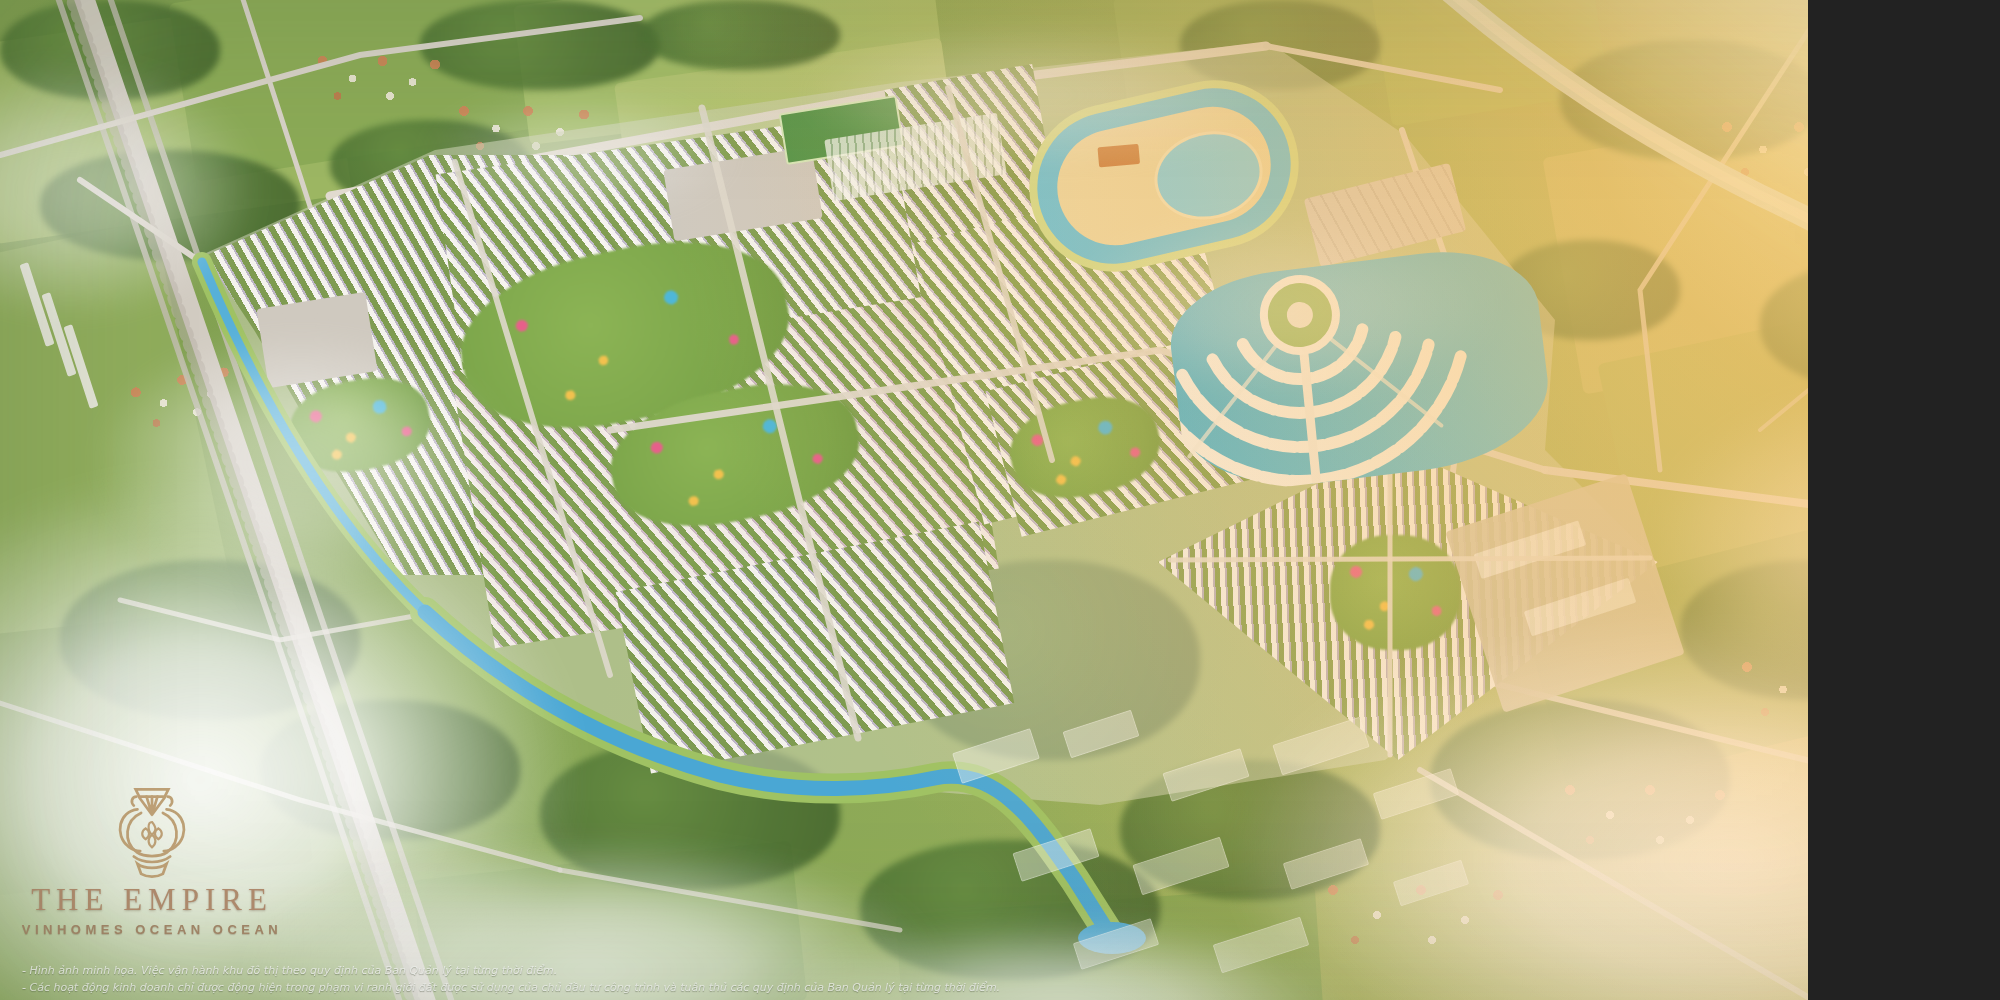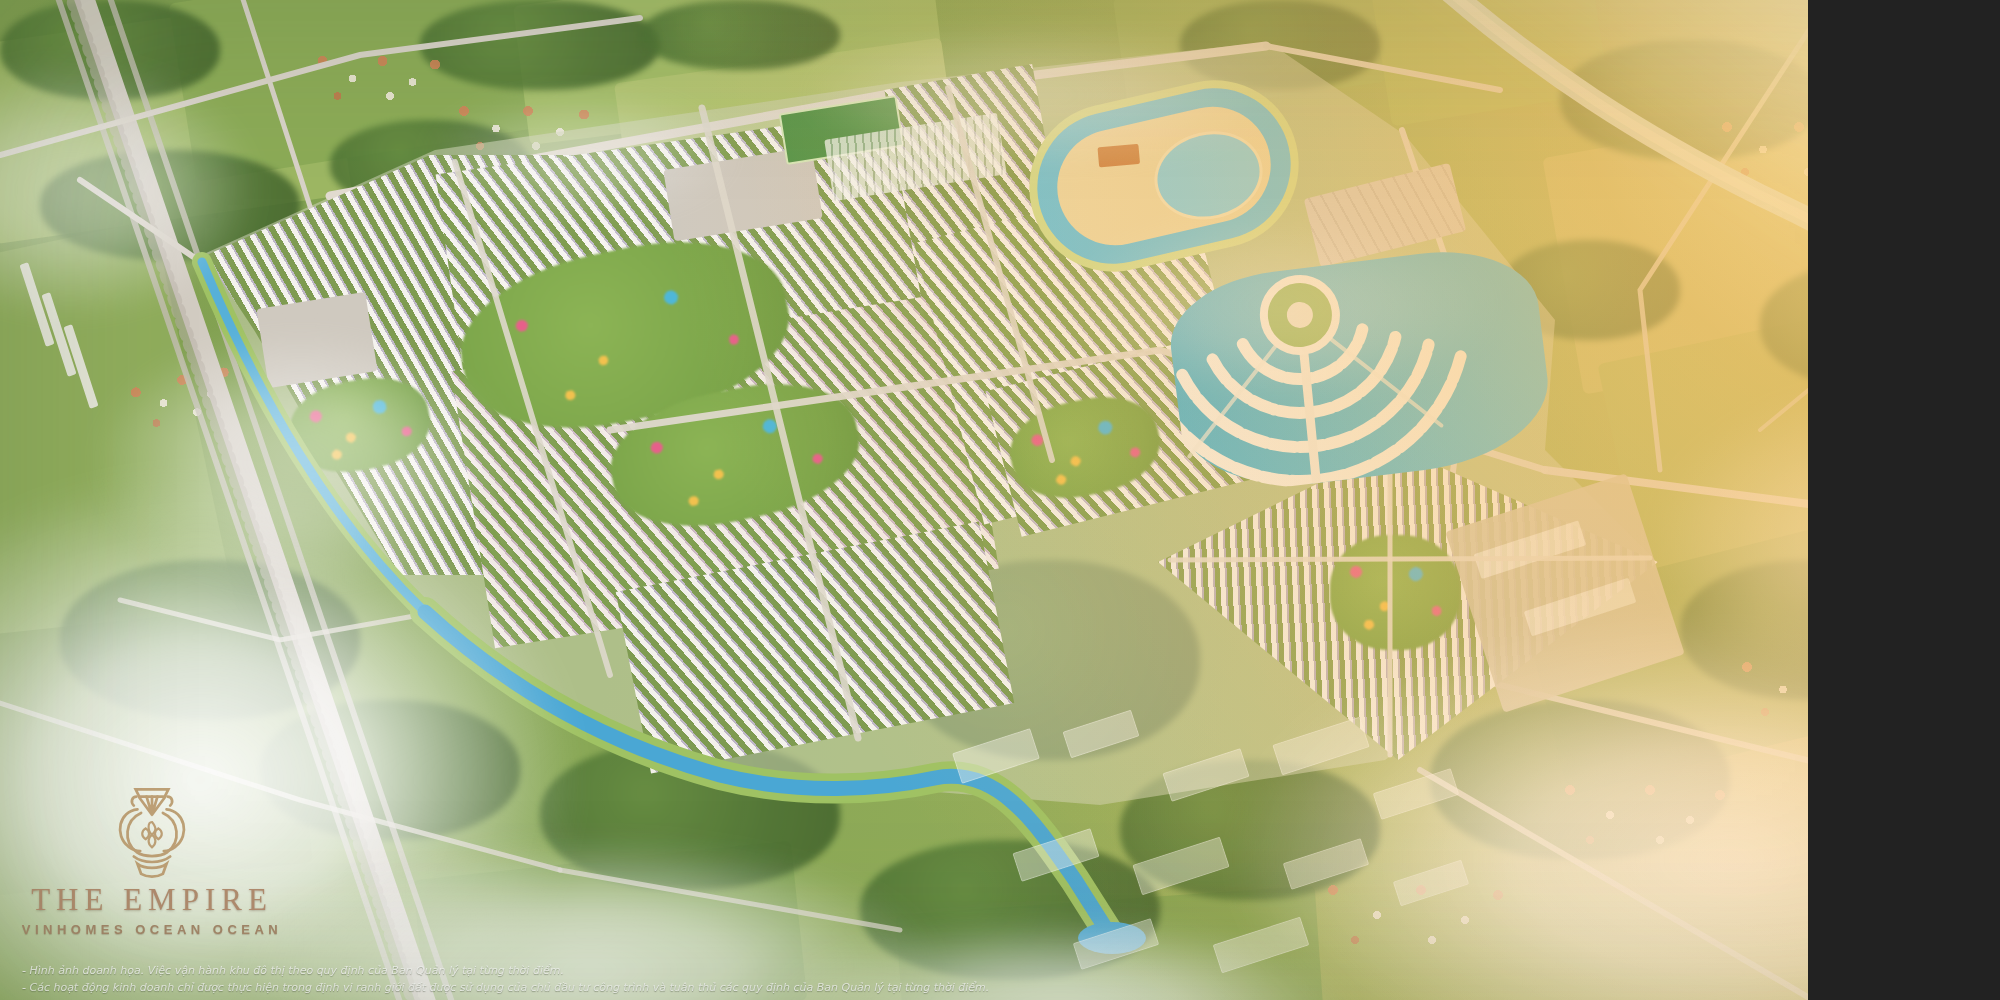--- a/index.html
+++ b/index.html
@@ -249,18 +249,18 @@
         <path d="M57,51 C62,54 62,60 57,63 C52,60 52,54 57,51 Z"></path>
       </g>
       <path d="M30,82 C40,90 60,90 70,82"></path>
       <path d="M34,90 C42,96 58,96 66,90 L62,101 C55,105 45,105 38,101 Z"></path>
     </svg>
     <div class="logo-title">THE EMPIRE</div>
     <div class="logo-sub">VINHOMES OCEAN OCEAN</div>
   </div>
 
   <div class="abs disclaimer" style="left:22px;top:962px;width:1900px;">
-    <div>- Hình ảnh doanh họa. Việc vận hành khu đô thị theo quy định của Ban Quản lý tại từng thời điểm.</div>
-    <div>- Các hoạt động kinh doanh chỉ được thực hiện trong định vi ranh giới đất được sử dụng của chủ đầu tư công trình và tuân thủ các quy định của Ban Quản lý tại từng thời điểm.</div>
+    <div>- Hình ảnh minh họa. Việc vận hành khu đô thị theo quy định của Ban Quản lý tại từng thời điểm.</div>
+    <div>- Các hoạt động kinh doanh chỉ được động hiện trong phạm vi ranh giới đất được sử dụng của chủ đầu tư công trình và tuân thủ các quy định của Ban Quản lý tại từng thời điểm.</div>
   </div>
 
   <div class="abs vignette" style="left:0;top:0;width:2000px;height:1000px;pointer-events:none"></div>
 </div>
 
 </body></html>

